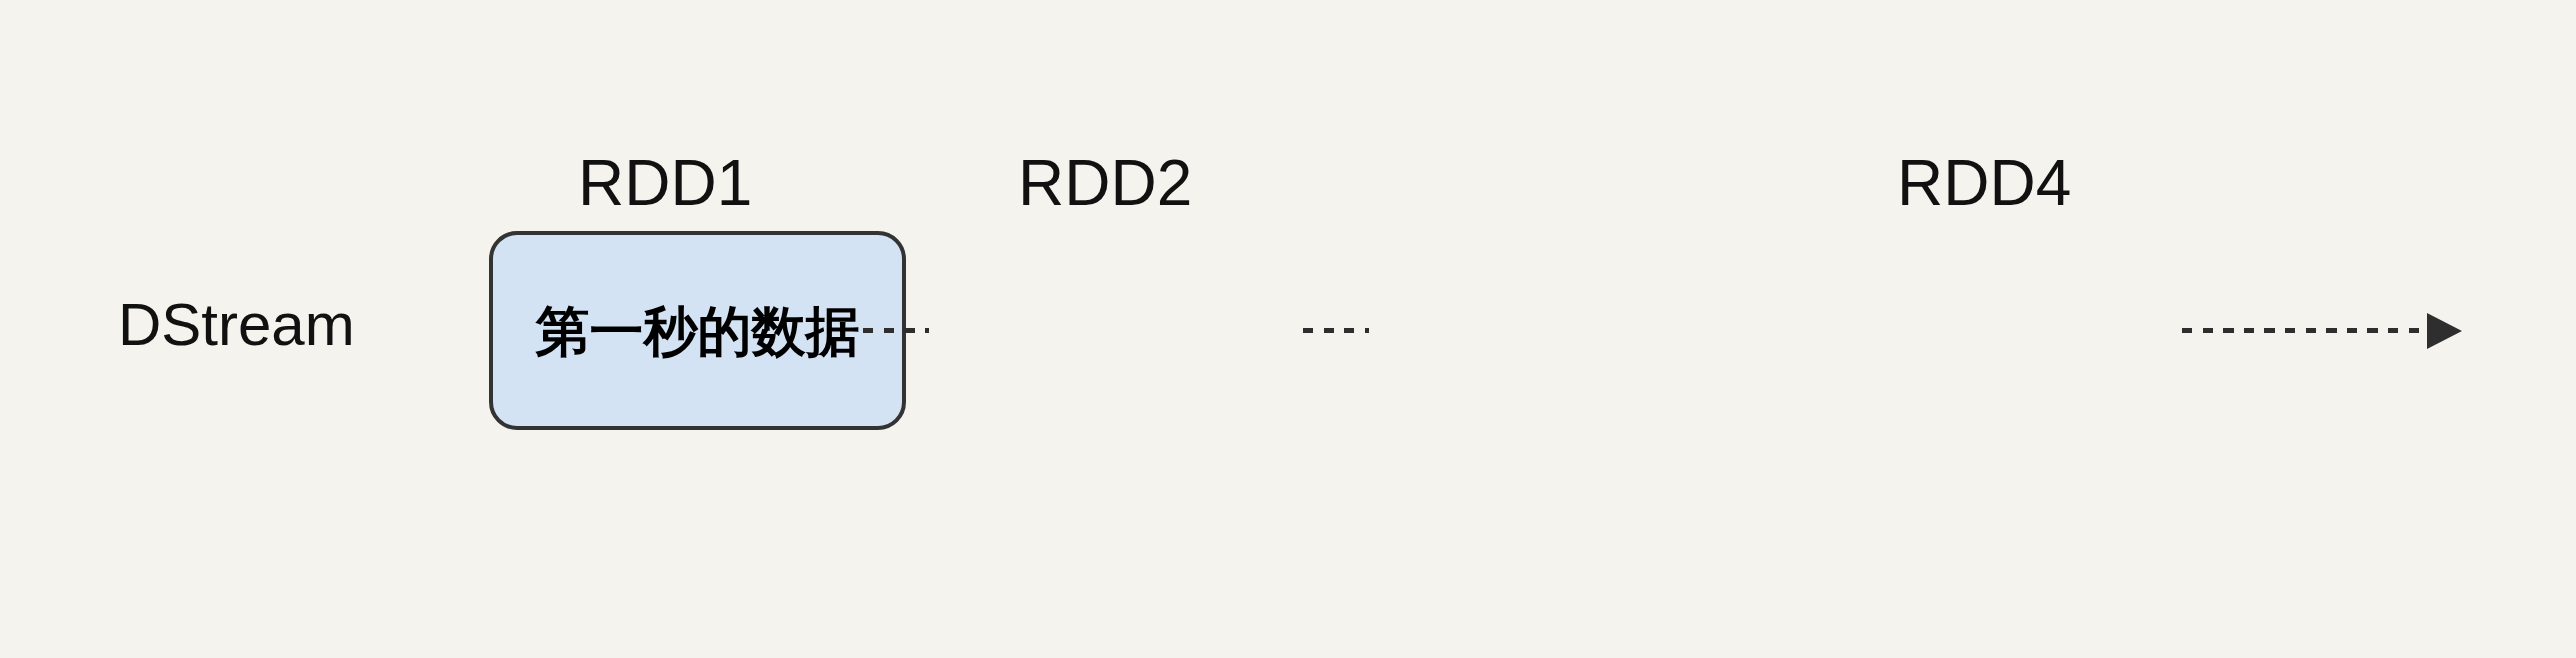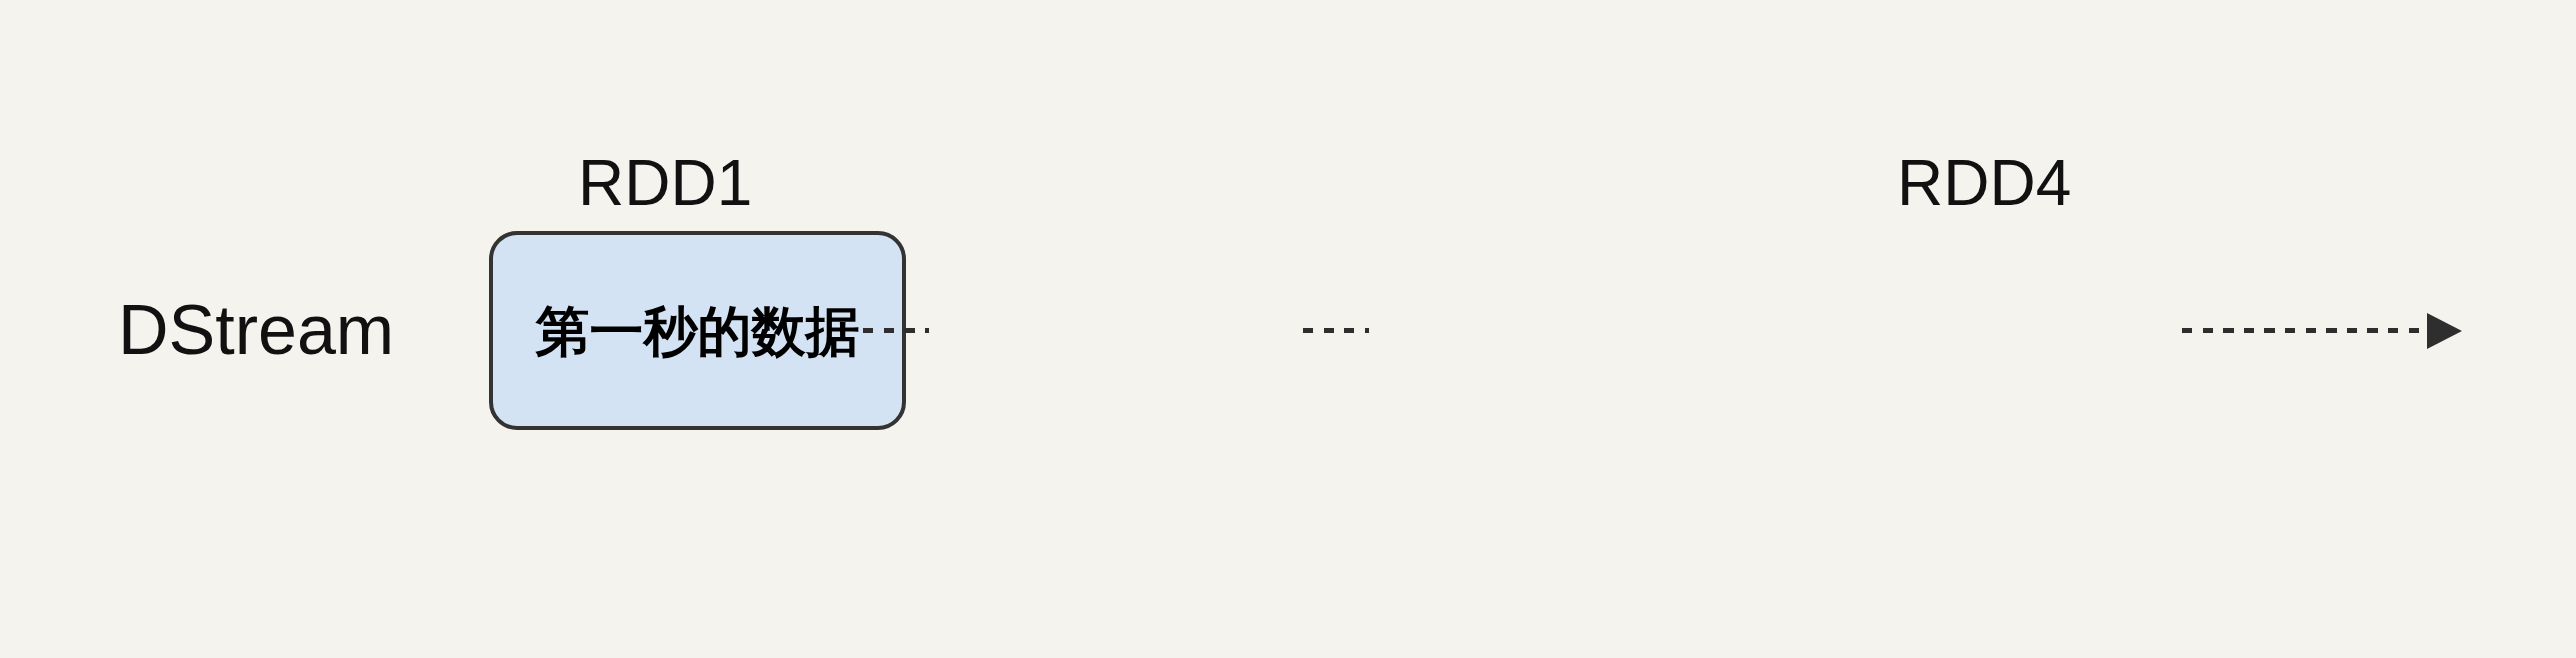--- a/index.html
+++ b/index.html
@@ -19,21 +19,21 @@
     position: relative;
     width: 2576px;
     height: 659px;
     background: var(--bg);
     overflow: hidden;
   }
   .stream-label {
     position: absolute;
     left: 118px;
     top: 295px;
-    font-size: 70px;
+    font-size: 60px;
     line-height: 1;
     color: var(--text);
     white-space: nowrap;
   }
   .units {
     position: absolute;
     left: 489px;
     top: 135px;
     width: 2087px;
     height: 325px;
@@ -105,20 +105,21 @@
 
   <div class="units" id="units">
       <div class="unit" style="left: 0px;">
     <div class="rdd-label">RDD1</div>
     <div class="rdd-box">
       <span class="rdd-box-text">第一秒的数据</span>
     </div>
     <div class="connector"></div>
   </div>
       <div class="unit" style="left: 440px;">
+    <div class="rdd-label">RDD2</div>
     <div class="connector"></div>
   </div>
       <div class="unit" style="left: 1319px;">
     <div class="rdd-label">RDD4</div>
     <div class="connector final"></div>
   </div>
     </div>
 
   <div class="arrowhead"></div>
 </div>

